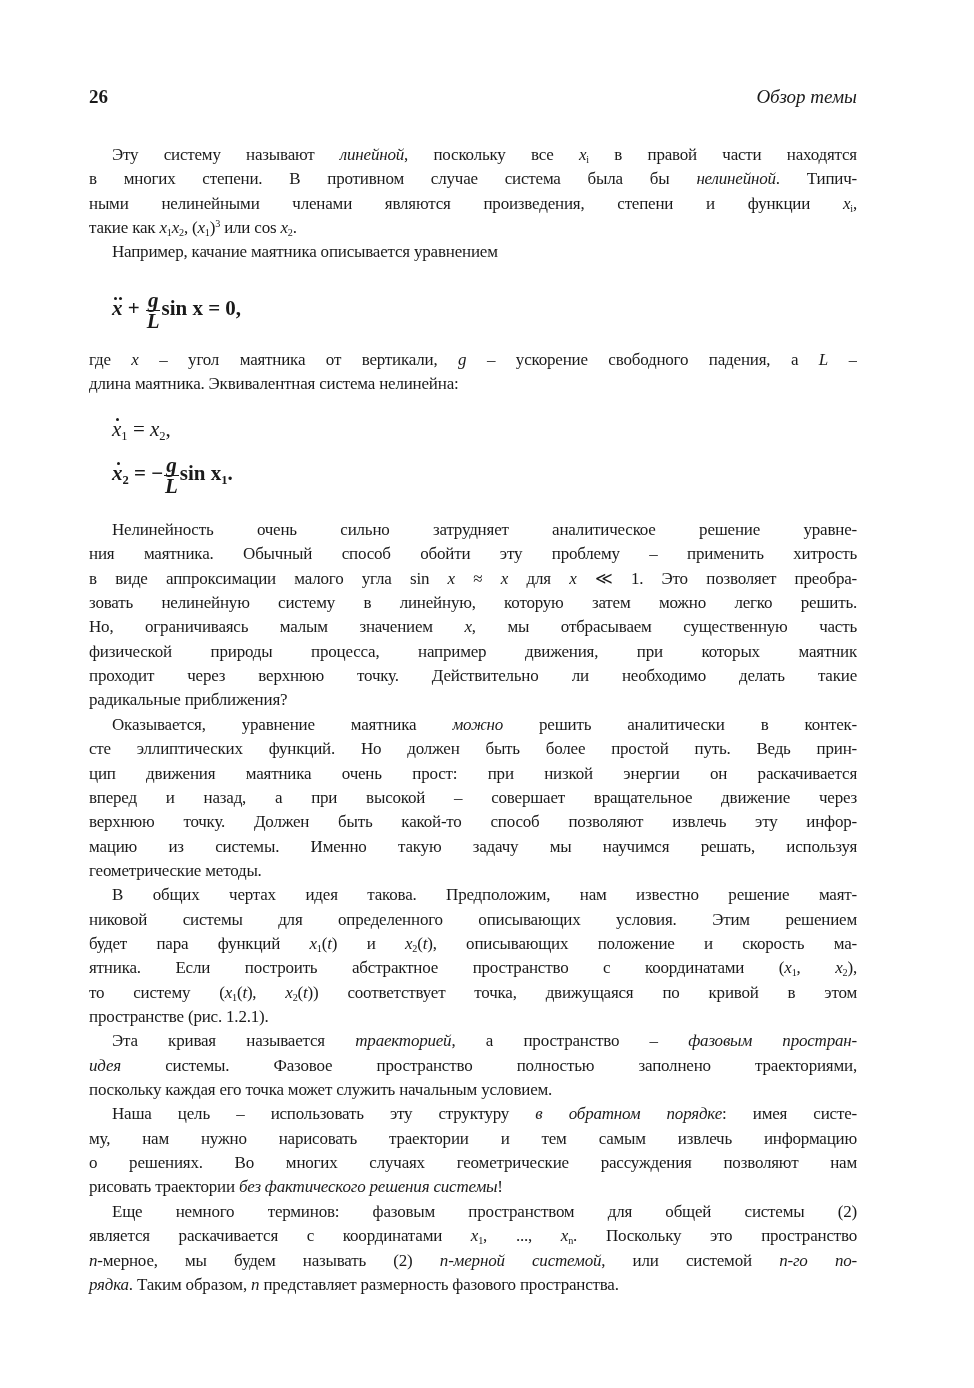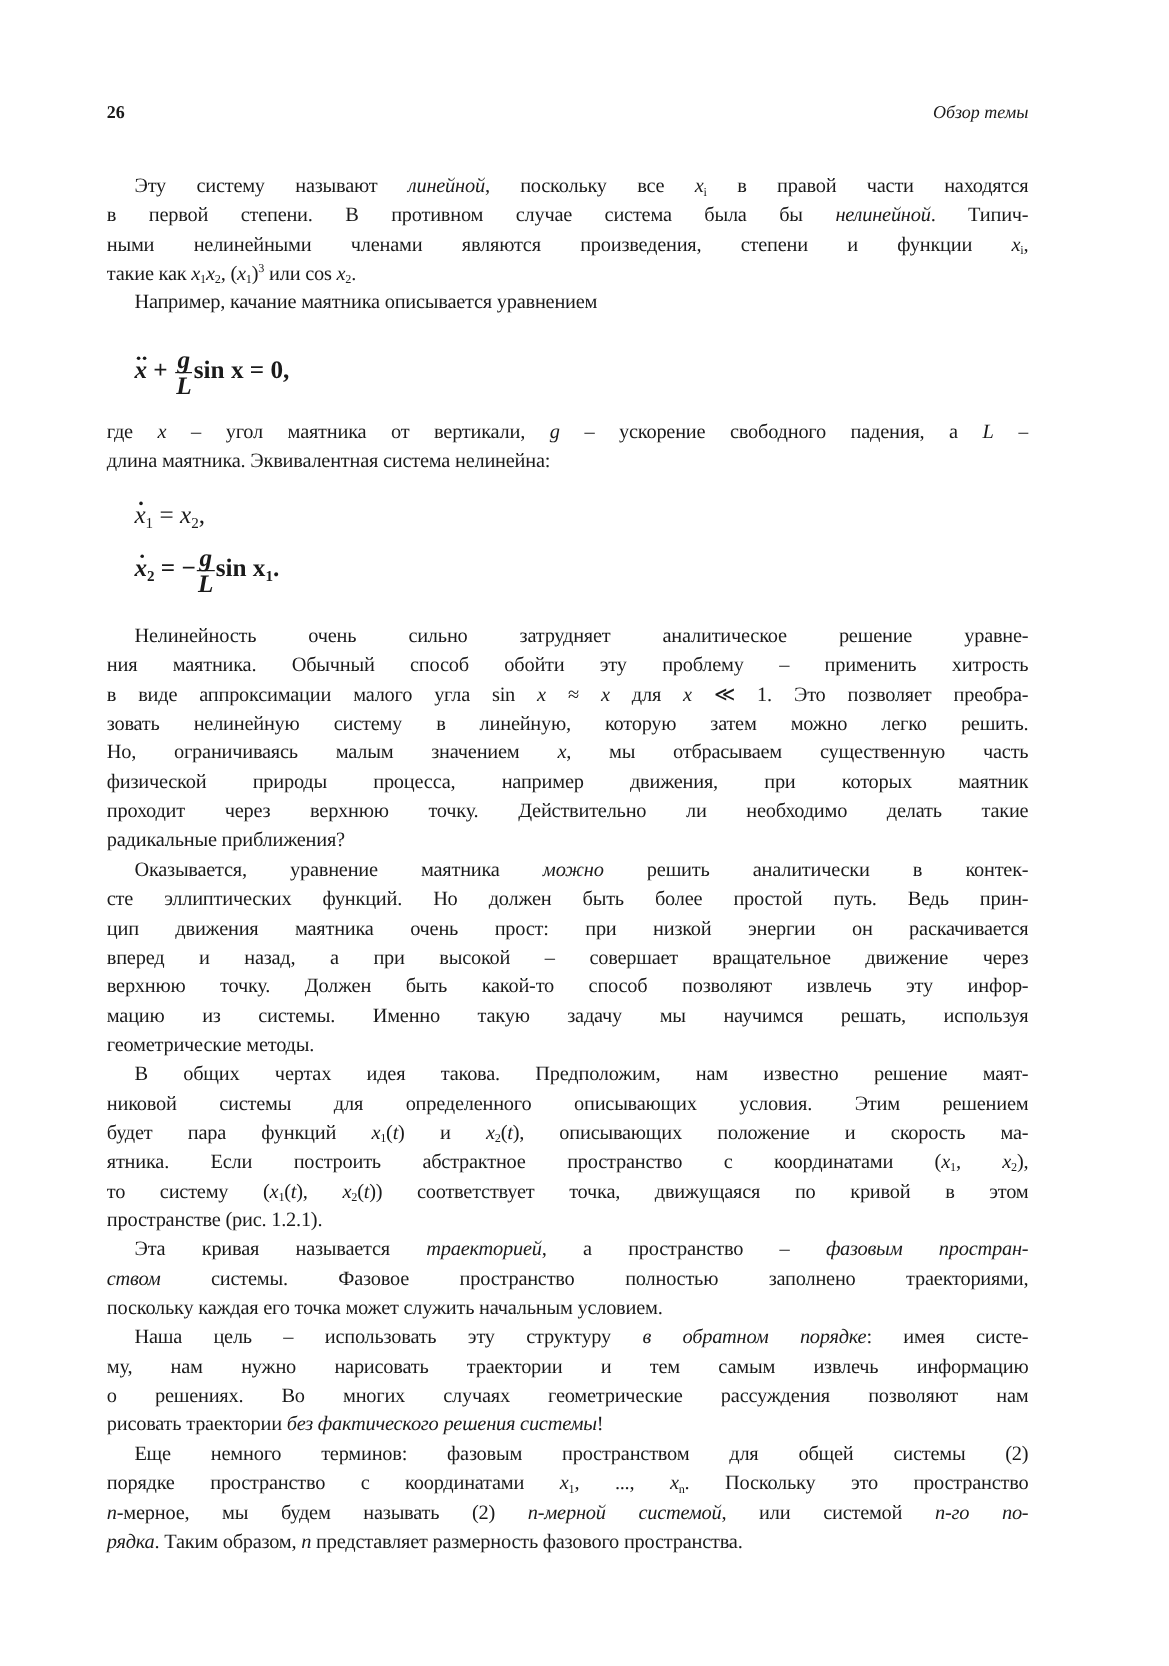--- a/index.html
+++ b/index.html
@@ -1,18 +1,18 @@
 <!DOCTYPE html>
 <html><head>
 <meta charset="utf-8">
 <style>
   html, body { margin:0; padding:0; background:#ffffff; }
   body { width:974px; height:1388px; position:relative; overflow:hidden;
          font-family:"Liberation Serif", "DejaVu Serif", serif; color:#1a1a1a; }
-  .hdr { position:absolute; top:86px; font-size:15px;text-align:center; }
+  .hdr { position:absolute; top:86px; font-size:19px;text-align:center; }
   .pnum { left:89px; font-weight:bold; }
   .rh { right:117px; font-style:italic; }
   .ln { position:absolute; left:89px; width:768px; font-size:17px; line-height:24px;
         white-space:nowrap; letter-spacing:-0.2px; }
   .j { text-align:justify; text-align-last:justify; white-space:normal; height:24px; overflow:hidden; }
   .ind { padding-left:23px; width:745px; }
   i, .it { font-style:italic; }
   sub { font-size:0.6em; vertical-align:-0.3em; line-height:0; }
   sup { font-size:0.6em; vertical-align:0.6em; line-height:0; }
   .eq { position:absolute; left:112px; font-size:21px; white-space:nowrap; }
@@ -26,21 +26,21 @@
 </style>
 </head>
 <body>
 
 <div>
   <div class="hdr pnum">26</div>
   <div class="hdr rh">Обзор темы</div>
 
   <div id="intro">
       <div class="ln j ind" style="top: 143px;"><span>Эту систему называют </span><i>линейной</i><span>, поскольку все </span><i>x</i><sub>i</sub><span> в правой части находятся</span></div>
-      <div class="ln j" style="top: 167.35px;"><span>в первой степени. В противном случае система была бы </span><i>нелинейной</i><span>. Типич-</span></div>
+      <div class="ln j" style="top: 167.35px;"><span>в многих степени. В противном случае система была бы </span><i>нелинейной</i><span>. Типич-</span></div>
       <div class="ln j" style="top: 191.7px;"><span>ными нелинейными членами являются произведения, степени и функции </span><i>x</i><sub>i</sub><span>,</span></div>
       <div class="ln" style="top: 216.05px;"><span>такие как </span><i>x</i><sub>1</sub><i>x</i><sub>2</sub><span>, (</span><i>x</i><sub>1</sub><span>)</span><sup>3</sup><span> или cos </span><i>x</i><sub>2</sub><span>.</span></div>
       <div class="ln ind" style="top: 240.4px;"><span>Например, качание маятника описывается уравнением</span></div>
     </div>
 
   <div class="eq eqb" style="top:290px;">
     <span class="dot ddot it">x</span><span> + </span><span class="frac"><span class="num">g</span><span>L</span></span><span>sin x = 0,</span>
   </div>
 
   <div id="after1">
@@ -71,24 +71,24 @@
       <div class="ln j" style="top: 810.2px;"><span>верхнюю точку. Должен быть какой-то способ позволяют извлечь эту инфор-</span></div>
       <div class="ln j" style="top: 834.55px;"><span>мацию из системы. Именно такую задачу мы научимся решать, используя</span></div>
       <div class="ln" style="top: 858.9px;"><span>геометрические методы.</span></div>
       <div class="ln j ind" style="top: 883.25px;"><span>В общих чертах идея такова. Предположим, нам известно решение маят-</span></div>
       <div class="ln j" style="top: 907.6px;"><span>никовой системы для определенного описывающих условия. Этим решением</span></div>
       <div class="ln j" style="top: 931.95px;"><span>будет пара функций </span><i>x</i><sub>1</sub><span>(</span><i>t</i><span>) и </span><i>x</i><sub>2</sub><span>(</span><i>t</i><span>), описывающих положение и скорость ма-</span></div>
       <div class="ln j" style="top: 956.3px;"><span>ятника. Если построить абстрактное пространство с координатами (</span><i>x</i><sub>1</sub><span>, </span><i>x</i><sub>2</sub><span>),</span></div>
       <div class="ln j" style="top: 980.65px;"><span>то систему (</span><i>x</i><sub>1</sub><span>(</span><i>t</i><span>), </span><i>x</i><sub>2</sub><span>(</span><i>t</i><span>)) соответствует точка, движущаяся по кривой в этом</span></div>
       <div class="ln" style="top: 1005px;"><span>пространстве (рис. 1.2.1).</span></div>
       <div class="ln j ind" style="top: 1029.35px;"><span>Эта кривая называется </span><i>траекторией</i><span>, а пространство – </span><i>фазовым простран-</i></div>
-      <div class="ln j" style="top: 1053.7px;"><i>ством</i><span> системы. Фазовое пространство полностью заполнено траекториями,</span></div>
+      <div class="ln j" style="top: 1053.7px;"><i>идея</i><span> системы. Фазовое пространство полностью заполнено траекториями,</span></div>
       <div class="ln" style="top: 1078.05px;"><span>поскольку каждая его точка может служить начальным условием.</span></div>
       <div class="ln j ind" style="top: 1102.4px;"><span>Наша цель – использовать эту структуру </span><i>в обратном порядке</i><span>: имея систе-</span></div>
       <div class="ln j" style="top: 1126.75px;"><span>му, нам нужно нарисовать траектории и тем самым извлечь информацию</span></div>
       <div class="ln j" style="top: 1151.1px;"><span>о решениях. Во многих случаях геометрические рассуждения позволяют нам</span></div>
       <div class="ln" style="top: 1175.45px;"><span>рисовать траектории </span><i>без фактического решения системы</i><span>!</span></div>
       <div class="ln j ind" style="top: 1199.8px; font-family: Liberation Serif, serif;"><span>Еще немного терминов: фазовым пространством для общей системы (2)</span></div>
-      <div class="ln j" style="top: 1224.15px;"><span>порядке пространство с координатами </span><i>x</i><sub>1</sub><span>, ..., </span><i>x</i><sub>n</sub><span>. Поскольку это пространство</span></div>
+      <div class="ln j" style="top: 1224.15px;"><span>является раскачивается с координатами </span><i>x</i><sub>1</sub><span>, ..., </span><i>x</i><sub>n</sub><span>. Поскольку это пространство</span></div>
       <div class="ln j" style="top: 1248.5px;"><i>n</i><span>-мерное, мы будем называть (2) </span><i>n-мерной системой</i><span>, или системой </span><i>n-го по-</i></div>
       <div class="ln" style="top: 1272.85px;"><i>рядка</i><span>. Таким образом, </span><i>n</i><span> представляет размерность фазового пространства.</span></div>
     </div>
 </div>
 
 </body></html>

